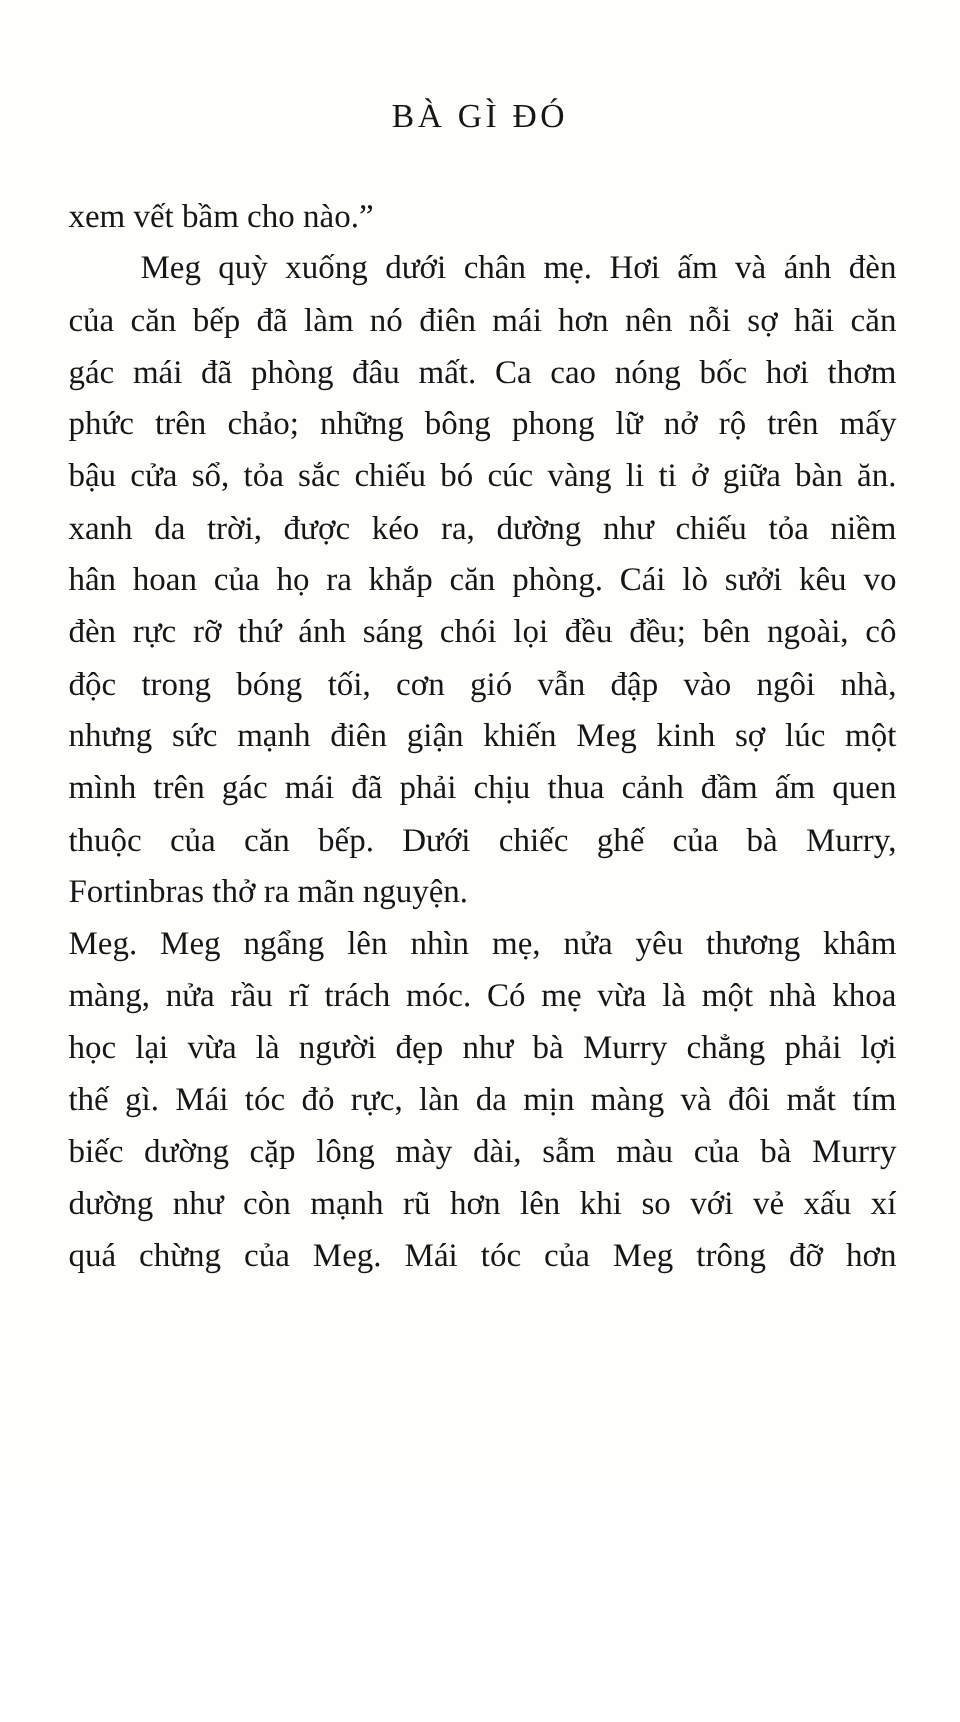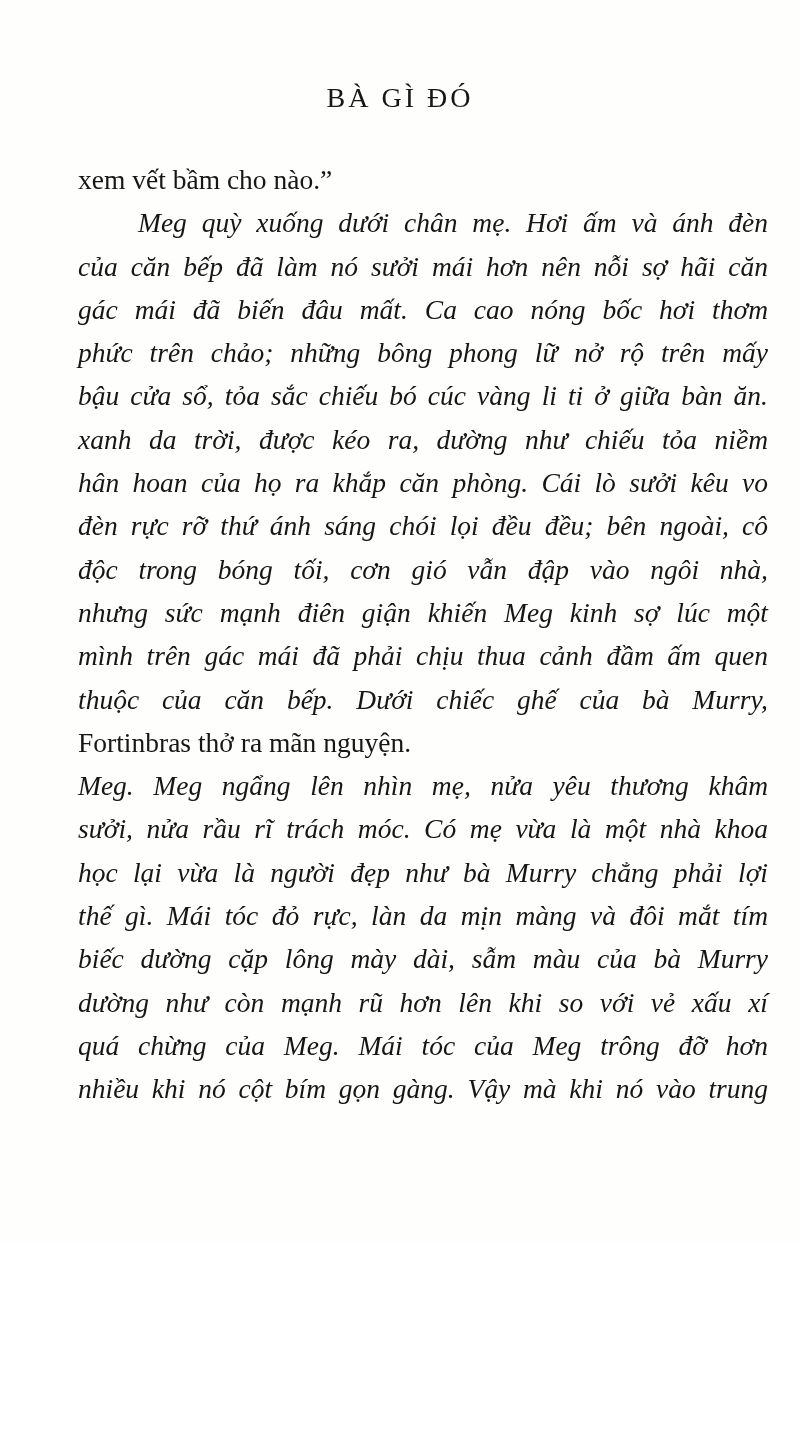--- a/index.html
+++ b/index.html
@@ -27,32 +27,30 @@
     font-weight: 400;
     white-space: nowrap;
   }
   .body-text {
     position: absolute;
     top: 158px;
     left: 57px;
     width: 690px;
     font-size: 27.5px;
     line-height: 43.3px;
-    margin-left: 21px;
   }
   .line {
     text-align: justify;
     text-align-last: left;
     white-space: normal;
     height: 43.3px;
     overflow: visible;
   }
   .line.justify {
     text-align-last: justify;
-    font-style: italic;
   }
   .line.indent {
     text-indent: 60px;
   }
   .page-number {
     position: absolute;
     top: 1314px;
     left: 0;
     width: 100%;
     text-align: center;
@@ -62,36 +60,35 @@
 </style>
 </head>
 <body>
 
 <div class="page">
   <div class="chapter-title">BÀ GÌ ĐÓ</div>
 
   <div class="body-text">
       <div class="line">xem vết bầm cho nào.”</div>
       <div class="line indent justify">Meg quỳ xuống dưới chân mẹ. Hơi ấm và ánh đèn</div>
-      <div class="line justify">của căn bếp đã làm nó sưởi mái hơn nên nỗi sợ hãi căn</div>
-      <div class="line justify">gác mái đã biến đâu mất. Ca cao nóng bốc hơi thơm</div>
+      <div class="line justify">của căn bếp đã làm nó điên mái hơn nên nỗi sợ hãi căn</div>
+      <div class="line justify">gác mái đã phòng đâu mất. Ca cao nóng bốc hơi thơm</div>
       <div class="line justify">phức trên chảo; những bông phong lữ nở rộ trên mấy</div>
       <div class="line justify">bậu cửa sổ, tỏa sắc chiếu bó cúc vàng li ti ở giữa bàn ăn.</div>
       <div class="line justify">xanh da trời, được kéo ra, dường như chiếu tỏa niềm</div>
       <div class="line justify">hân hoan của họ ra khắp căn phòng. Cái lò sưởi kêu vo</div>
       <div class="line justify">đèn rực rỡ thứ ánh sáng chói lọi đều đều; bên ngoài, cô</div>
       <div class="line justify">độc trong bóng tối, cơn gió vẫn đập vào ngôi nhà,</div>
       <div class="line justify">nhưng sức mạnh điên giận khiến Meg kinh sợ lúc một</div>
       <div class="line justify">mình trên gác mái đã phải chịu thua cảnh đầm ấm quen</div>
       <div class="line justify">thuộc của căn bếp. Dưới chiếc ghế của bà Murry,</div>
       <div class="line">Fortinbras thở ra mãn nguyện.</div>
       <div class="line justify">Meg. Meg ngẩng lên nhìn mẹ, nửa yêu thương khâm</div>
-      <div class="line justify">sưởi, nửa rầu rĩ trách móc. Có mẹ vừa là một nhà khoa</div>
+      <div class="line justify">màng, nửa rầu rĩ trách móc. Có mẹ vừa là một nhà khoa</div>
       <div class="line justify">học lại vừa là người đẹp như bà Murry chẳng phải lợi</div>
       <div class="line justify">thế gì. Mái tóc đỏ rực, làn da mịn màng và đôi mắt tím</div>
       <div class="line justify">biếc dường cặp lông mày dài, sẫm màu của bà Murry</div>
       <div class="line justify">dường như còn mạnh rũ hơn lên khi so với vẻ xấu xí</div>
       <div class="line justify">quá chừng của Meg. Mái tóc của Meg trông đỡ hơn</div>
-      <div class="line justify">nhiều khi nó cột bím gọn gàng. Vậy mà khi nó vào trung</div>
     </div>
 
   <div class="page-number">[23]</div>
 </div>
 
 </body></html>

